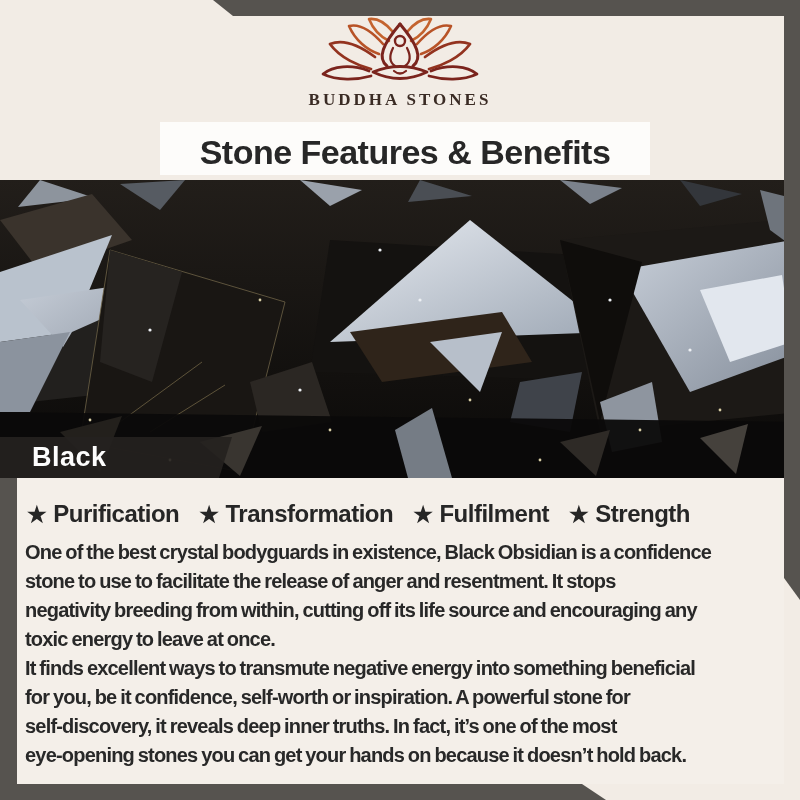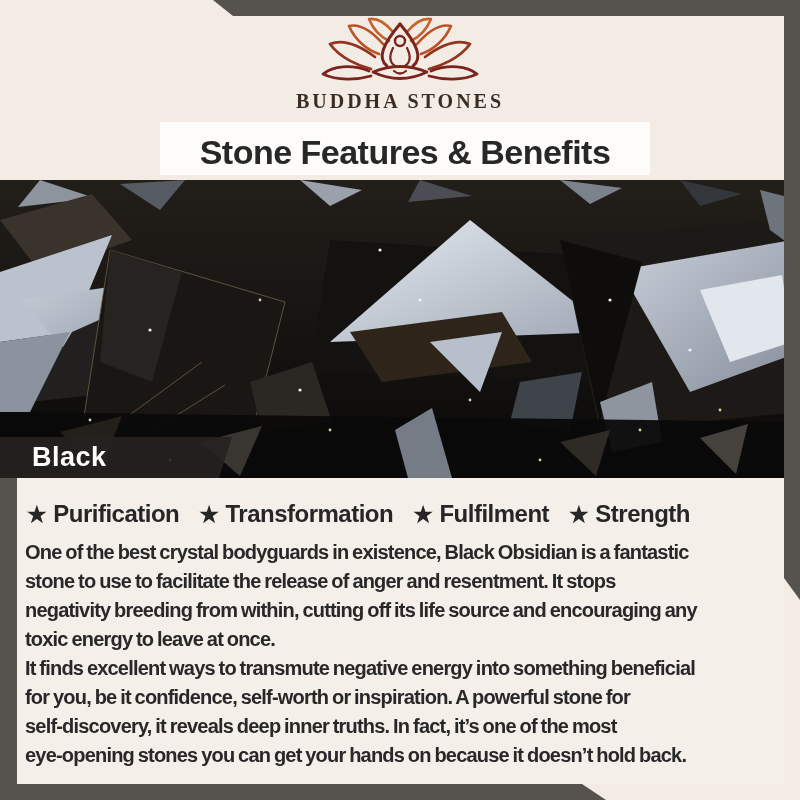--- a/index.html
+++ b/index.html
@@ -20,21 +20,21 @@
     clip-path:polygon(0 0,582px 0,100% 100%,0 100%);}
   .frame-left{left:0;top:478px;width:17px;height:322px;}
 
   
   .header{position:absolute;left:0;top:0;width:800px;height:180px;}
   .logo{position:absolute;left:315px;top:14px;width:170px;height:76px;}
   .brand{
     position:absolute;left:0;top:90px;width:800px;
     text-align:center;
     font-family:"Liberation Serif",serif;
-    font-size:20px;font-weight:600;letter-spacing:3px;
+    font-size:17px;font-weight:600;letter-spacing:3px;
     color:#3a2b24;
   }
   .banner{
     position:absolute;left:160px;top:122px;width:490px;height:53px;
     background:#fdfcfa;
   }
   .banner h1{
     margin:4px;line-height:53px;text-align:center;
     font-size:34px;font-weight:700;letter-spacing:-0.5px;
     color:#272727;
@@ -189,21 +189,21 @@
       </g>
     </svg>
     <div class="stone-label">
       <span>Black Obsidian</span>
     </div>
   </section>
 
   <section class="content">
     <div class="features"><span class="feature-item"><span class="star">★</span><span>Purification</span></span><span class="feature-item"><span class="star">★</span><span>Transformation</span></span><span class="feature-item"><span class="star">★</span><span>Fulfilment</span></span><span class="feature-item"><span class="star">★</span><span>Strength</span></span></div>
     <div class="bodycopy">
-      <p>One of the best crystal bodyguards in existence, Black Obsidian is a fantastic
+      <p>One of the best crystal bodyguards in existence, Black Obsidian is a confidence
 stone to use to facilitate the release of anger and resentment. It stops
 negativity breeding from within, cutting off its life source and encouraging any
 toxic energy to leave at once.</p>
       <p>It finds excellent ways to transmute negative energy into something beneficial
 for you, be it confidence, self-worth or inspiration. A powerful stone for
 self-discovery, it reveals deep inner truths. In fact, it’s one of the most
 eye-opening stones you can get your hands on because it doesn’t hold back.</p>
     </div>
   </section>
 

